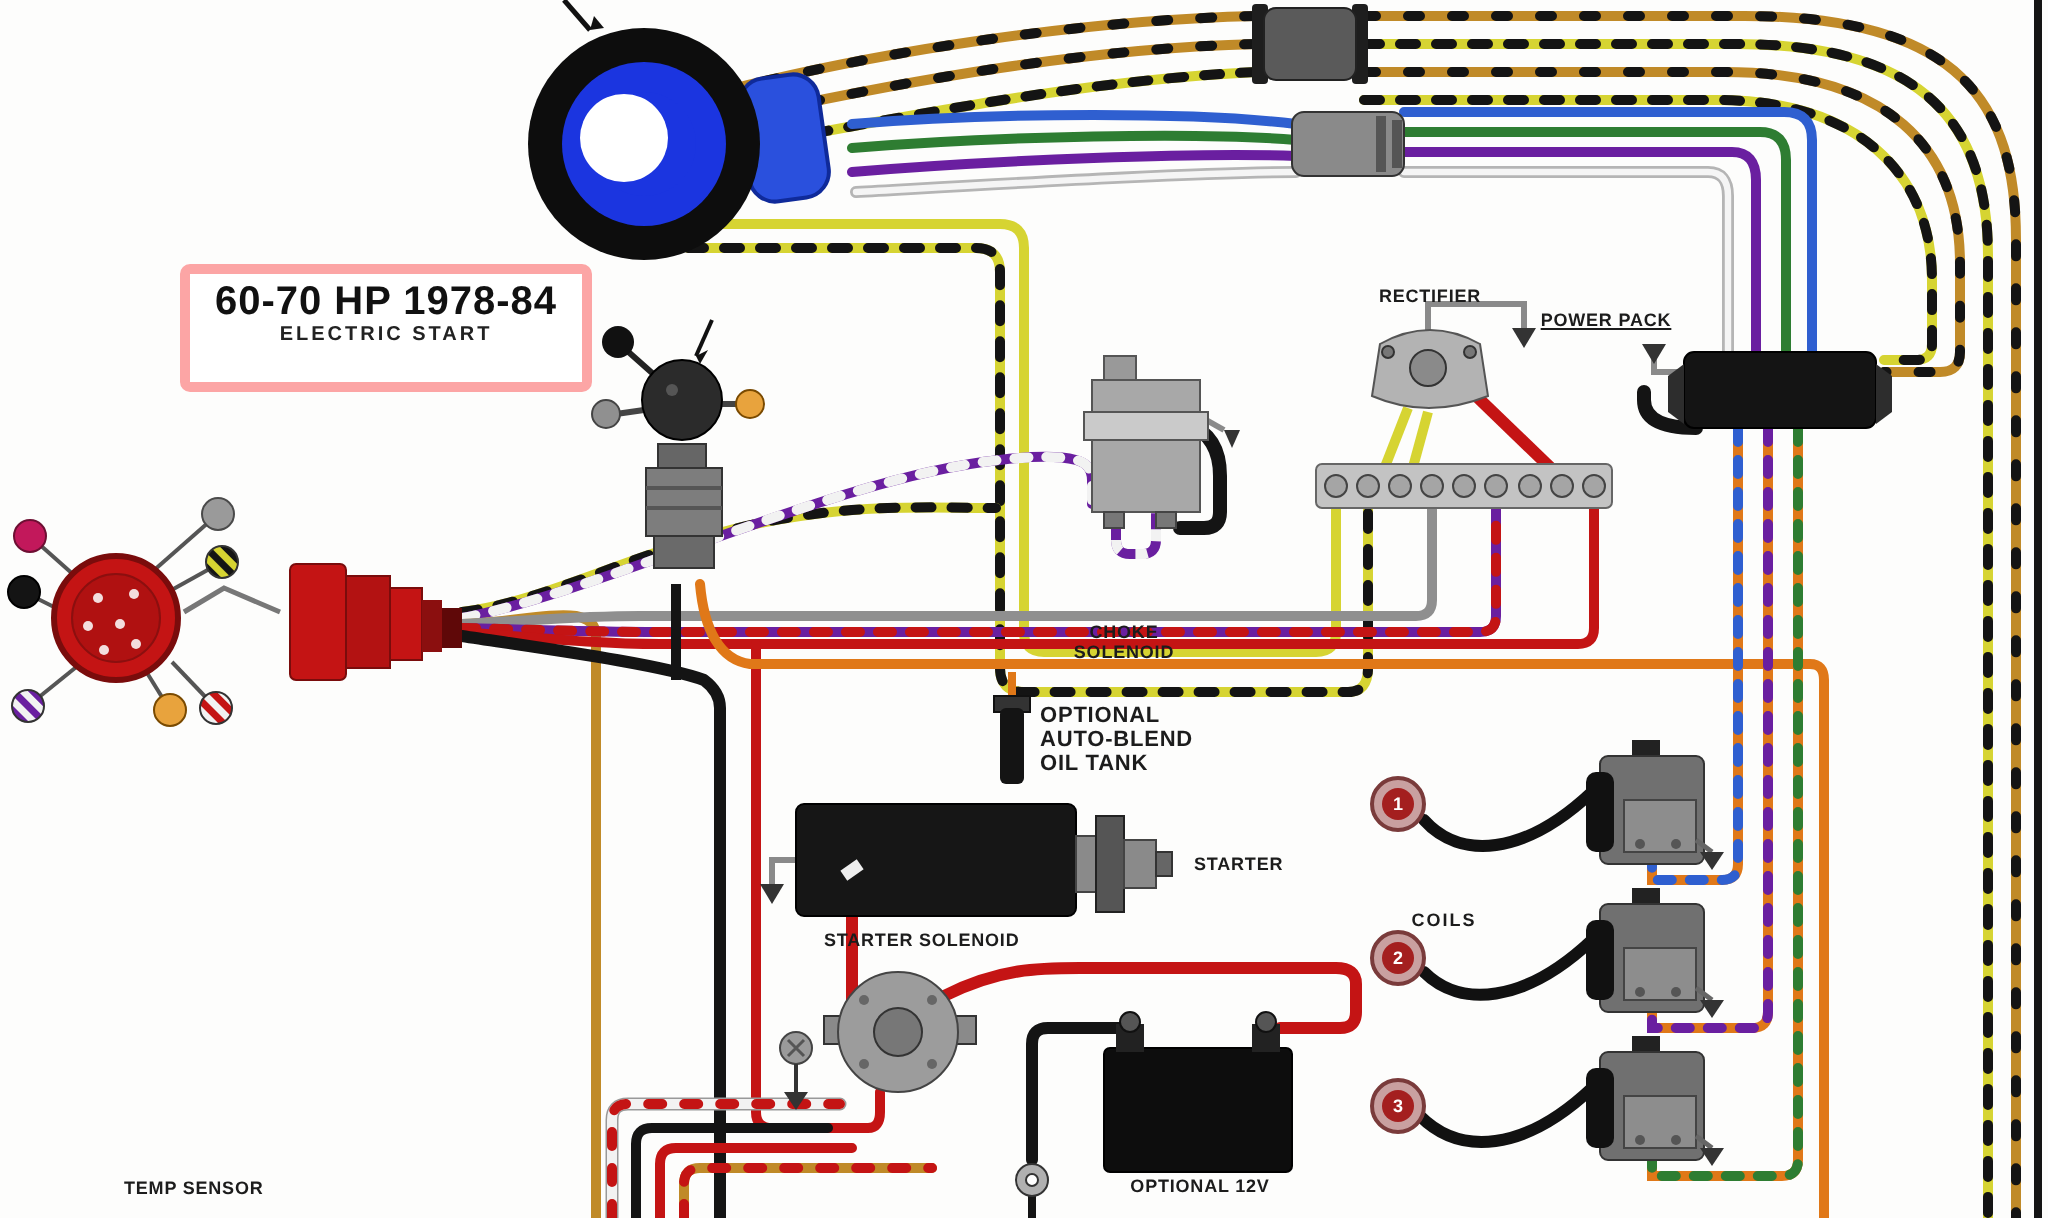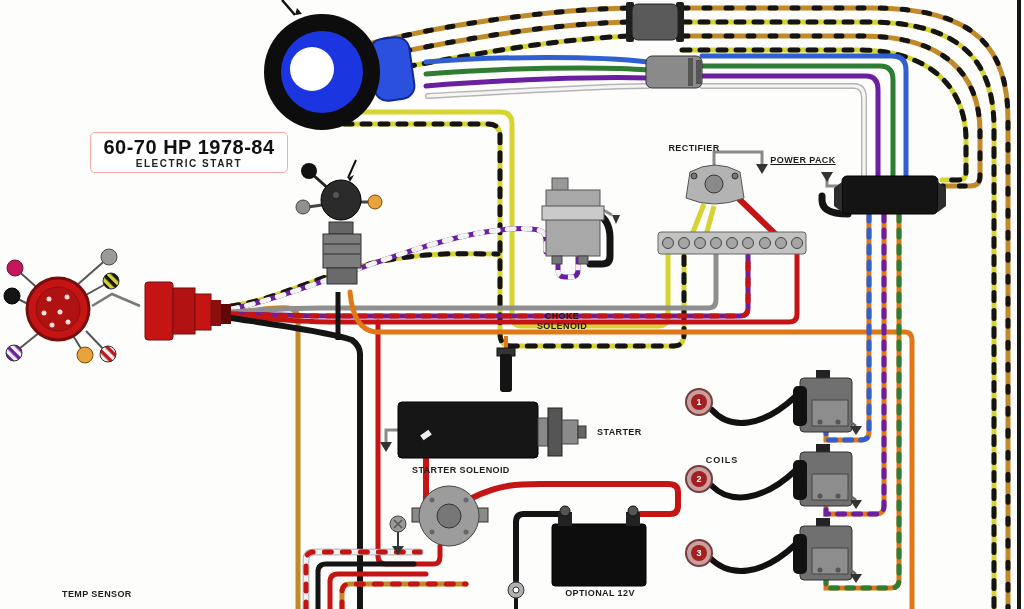--- a/index.html
+++ b/index.html
@@ -3,28 +3,28 @@
 <meta charset="utf-8">
 <style>
   html,body{margin:0;padding:0;background:#fff;}
   #stage{position:relative;width:1024px;height:609px;overflow:hidden;background:#fdfdfc;
          font-family:"Liberation Sans",sans-serif;}
   #wires{position:absolute;left:0;top:0;z-index:1;}
   .lbl{position:absolute;z-index:3;color:#1c1c1c;font-weight:bold;letter-spacing:.4px;
        font-size:9px;line-height:10px;white-space:nowrap;}
   .lbl.center{text-align:center;}
   #title-box{position:absolute;left:90px;top:132px;width:192px;z-index:3;
-             border:1px solid #fca5a5;border-radius:5px;background:#fff;
-             padding:4px 2px 3px 2px;text-align:center;box-shadow:0 0 0 1px #fff inset;}
+             border:5px solid #fca5a5;border-radius:5px;background:#fff;
+             padding:4px 2px 18px 2px;text-align:center;box-shadow:0 0 0 1px #fff inset;}
   #title-box .t1{font-size:20px;font-weight:bold;color:#111;line-height:21px;letter-spacing:.5px;}
   #title-box .t2{font-size:10px;font-weight:bold;color:#222;letter-spacing:1.5px;line-height:11px;}
   .plugnum{position:absolute;z-index:4;width:14px;text-align:center;color:#fff;
            font-size:9px;font-weight:bold;line-height:10px;}
   #stator-label{left:250px;top:-9px;font-size:11px;}
-  #rectifier-label{left:652px;top:143px;width:84px;text-align:center;}
+  #rectifier-label{left:673px;top:143px;width:84px;text-align:center;}
   #powerpack-label{left:755px;top:155px;width:96px;text-decoration:underline;}
   #choke-label{left:524px;top:263px;width:76px;margin-top:48px;}
   #tank-label{left:520px;top:352px;font-size:11px;line-height:12px;}
   #starter-label{left:597px;top:427px;}
   #starter-solenoid-label{left:412px;top:465px;width:130px;}
   #battery-label{left:550px;top:588px;width:100px;}
   #coils-label{left:691px;top:455px;width:62px;letter-spacing:1px;}
   #temp-label{left:62px;top:589px;}
 </style>
 </head>
@@ -353,20 +353,25 @@
 </div>
 
 <div class="lbl center" id="rectifier-label">RECTIFIER</div>
 <div class="lbl center" id="powerpack-label">POWER PACK</div>
 
 <div class="lbl center" id="choke-label">
   <div>CHOKE</div>
   <div>SOLENOID</div>
 </div>
 
+<div class="lbl" id="tank-label">
+  <div>OPTIONAL</div>
+  <div>AUTO-BLEND</div>
+  <div>OIL TANK</div>
+</div>
 
 <div class="lbl" id="starter-label">STARTER</div>
 <div class="lbl" id="starter-solenoid-label">STARTER SOLENOID</div>
 <div class="lbl center" id="battery-label">OPTIONAL 12V</div>
 <div class="lbl center" id="coils-label">COILS</div>
 <div class="lbl" id="temp-label">TEMP SENSOR</div>
 
 <div class="plugnum" style="left:692px;top:397px;">1</div>
 <div class="plugnum" style="left:692px;top:474px;">2</div>
 <div class="plugnum" style="left:692px;top:548px;">3</div>

